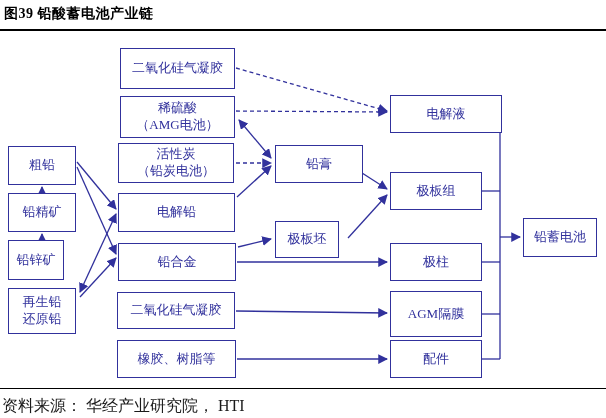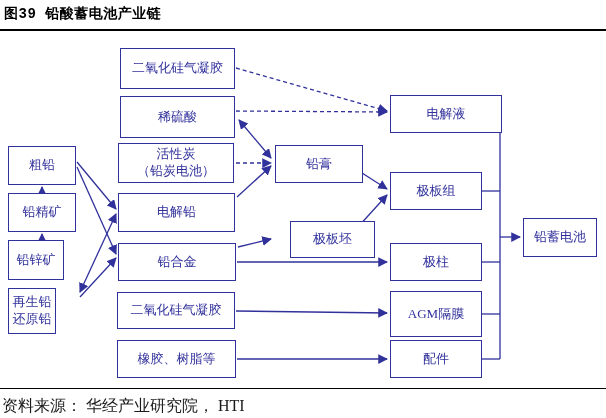--- a/index.html
+++ b/index.html
@@ -3,21 +3,21 @@
 <meta charset="utf-8">
 <style>
   html,body{margin:0;padding:0;}
   body{
     width:606px;height:418px;position:relative;overflow:hidden;background:#ffffff;
     font-family:"Liberation Serif","DejaVu Serif",serif;
     color:var(--accent,#31319C);
   }
   .fig-title{
     position:absolute;left:4px;top:5px;
-    font-family:Liberation Mono, monospace;
+    font-family:Liberation Serif, serif;
     font-weight:bold;font-size:14px;color:#000;letter-spacing:.5px;white-space:nowrap;
   }
   .rule-top{position:absolute;left:0;top:29px;width:606px;height:2px;background:#000;}
   .rule-bottom{position:absolute;left:0;top:388px;width:606px;height:1px;background:#000;}
   .source-line{
     position:absolute;left:2px;top:396px;font-size:16px;color:#1a1a1a;white-space:nowrap;
   }
   .node{
     position:absolute;box-sizing:border-box;
     border:1.5px solid var(--accent,#31319C);
@@ -78,30 +78,31 @@
 
 <div class="node" style="left:8px;top:146px;width:68px;height:39px">
   <span>粗铅</span>
 </div>
 <div class="node" style="left:8px;top:193px;width:68px;height:39px">
   <span>铅精矿</span>
 </div>
 <div class="node" style="left:8px;top:240px;width:56px;height:40px">
   <span>铅锌矿</span>
 </div>
-<div class="node" style="left:8px;top:288px;width:48px;height:46px">
+<div class="node" style="left:8px;top:288px;width:68px;height:46px">
   <span>再生铅</span>
   <span>还原铅</span>
 </div>
 
 <div class="node" style="left:120px;top:48px;width:115px;height:41px">
   <span>二氧化硅气凝胶</span>
 </div>
 <div class="node" style="left:120px;top:96px;width:115px;height:42px">
   <span>稀硫酸</span>
+  <span>（AMG电池）</span>
 </div>
 <div class="node" style="left:118px;top:143px;width:116px;height:40px">
   <span>活性炭</span>
   <span>（铅炭电池）</span>
 </div>
 <div class="node" style="left:118px;top:193px;width:117px;height:39px">
   <span>电解铅</span>
 </div>
 <div class="node" style="left:118px;top:243px;width:118px;height:38px">
   <span>铅合金</span>
@@ -109,21 +110,21 @@
 <div class="node" style="left:117px;top:292px;width:118px;height:37px">
   <span>二氧化硅气凝胶</span>
 </div>
 <div class="node" style="left:117px;top:340px;width:119px;height:38px">
   <span>橡胶、树脂等</span>
 </div>
 
 <div class="node" style="left:275px;top:145px;width:88px;height:38px">
   <span>铅膏</span>
 </div>
-<div class="node" style="left:290px;top:221px;width:85px;height:37px">
+<div class="node" style="left:275px;top:221px;width:64px;height:37px">
   <span>极板坯</span>
 </div>
 
 <div class="node" style="left:390px;top:95px;width:112px;height:38px">
   <span>电解液</span>
 </div>
 <div class="node" style="left:390px;top:172px;width:92px;height:38px">
   <span>极板组</span>
 </div>
 <div class="node" style="left:390px;top:243px;width:92px;height:38px">

